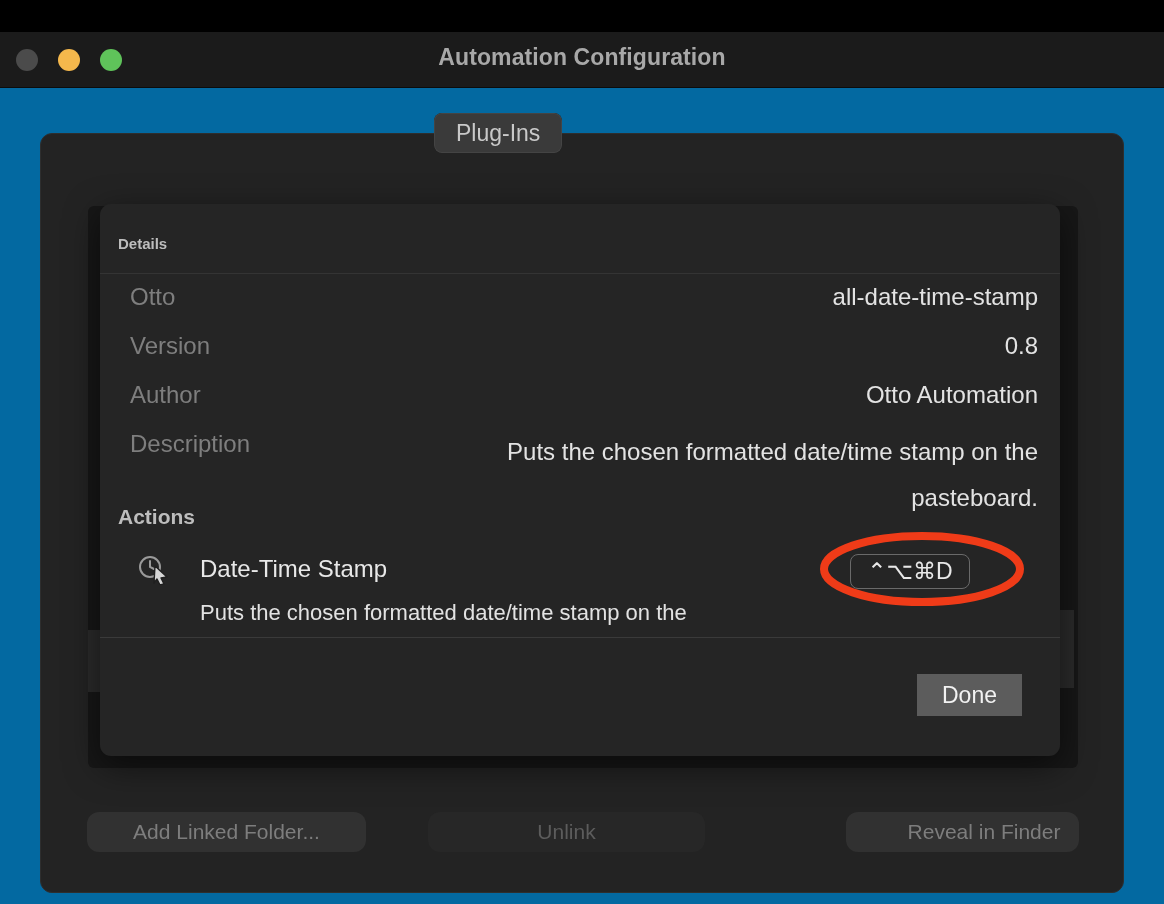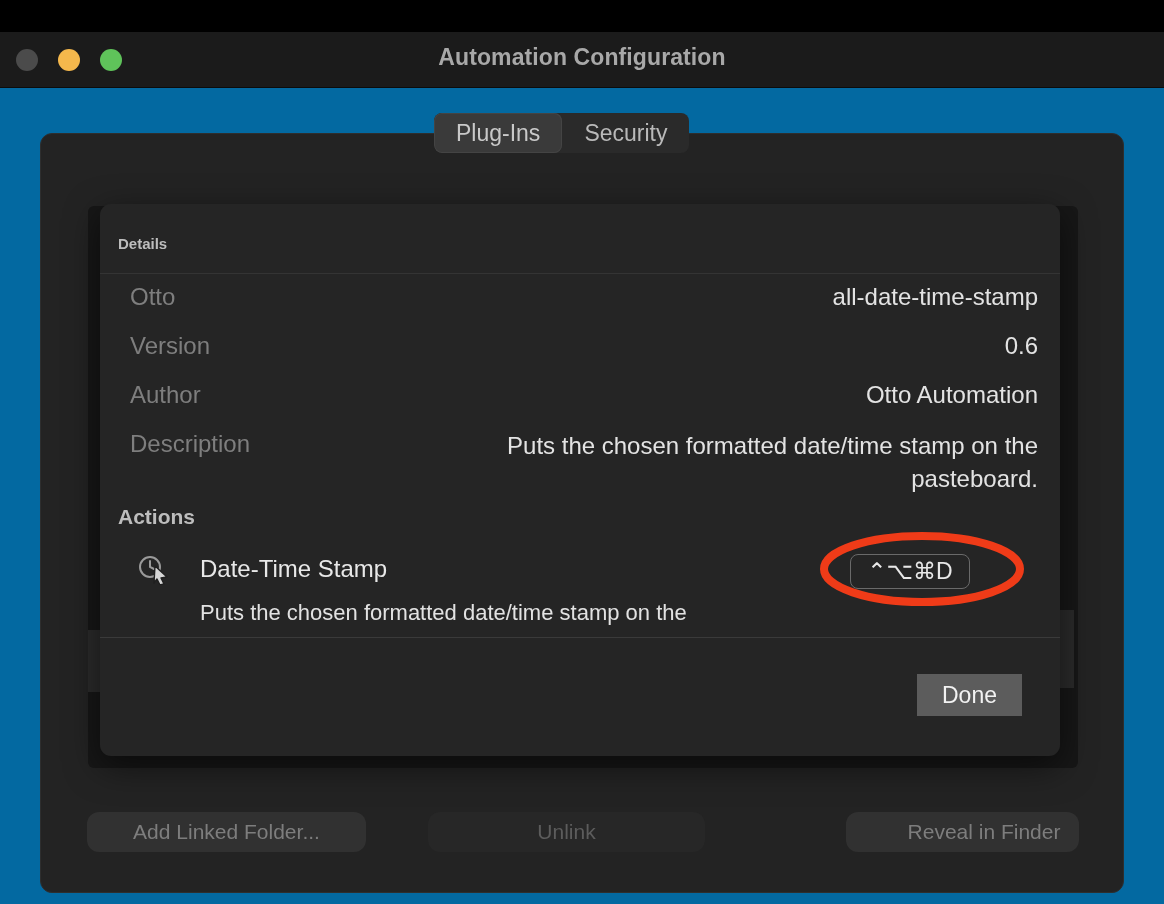--- a/index.html
+++ b/index.html
@@ -146,21 +146,21 @@
     width: 250px; flex: none;
     font-size: 24px; color: #7e7e7e;
     line-height: 30px;
   }
   .dvalue {
     flex: 1;
     font-size: 24px; color: #e3e3e3;
     text-align: right;
     line-height: 30px;
   }
-  .drow.desc .dvalue { line-height: 33px; }
+  .drow.desc .dvalue { line-height: 46px; }
 
   
   .actions-title {
     position: absolute; left: 118px; top: 473px;
     font-size: 21px; font-weight: bold; color: #bdbdbd;
   }
   .action-row {
     position: absolute; left: 100px; top: 515px;
     width: 960px; height: 48px;
   }
@@ -236,23 +236,20 @@
       <div class="light min"></div>
       <div class="light max"></div>
     </div>
     <div class="win-title">Automation Configuration</div>
   </div>
 
   <div class="tabbar">
     <div class="tab active">
       <span>Plug-Ins</span>
     </div>
-    <div class="tab">
-      <span>Security</span>
-    </div>
   </div>
 
   <div class="panel">
 
     <div class="list-area">
       <div class="list-row-selected"></div>
     </div>
 
     <div class="bottom-bar">
       <div class="btn add">
@@ -277,21 +274,21 @@
       <div class="sheet-header-title">Details</div>
     </div>
 
     <div class="details">
       <div class="drow">
         <div class="dlabel">Otto</div>
         <div class="dvalue">all-date-time-stamp</div>
       </div>
       <div class="drow">
         <div class="dlabel">Version</div>
-        <div class="dvalue">0.6</div>
+        <div class="dvalue">0.8</div>
       </div>
       <div class="drow">
         <div class="dlabel">Author</div>
         <div class="dvalue">Otto Automation</div>
       </div>
       <div class="drow desc">
         <div class="dlabel">Description</div>
         <div class="dvalue">Puts the chosen formatted date/time stamp on the pasteboard.</div>
       </div>
     </div>

